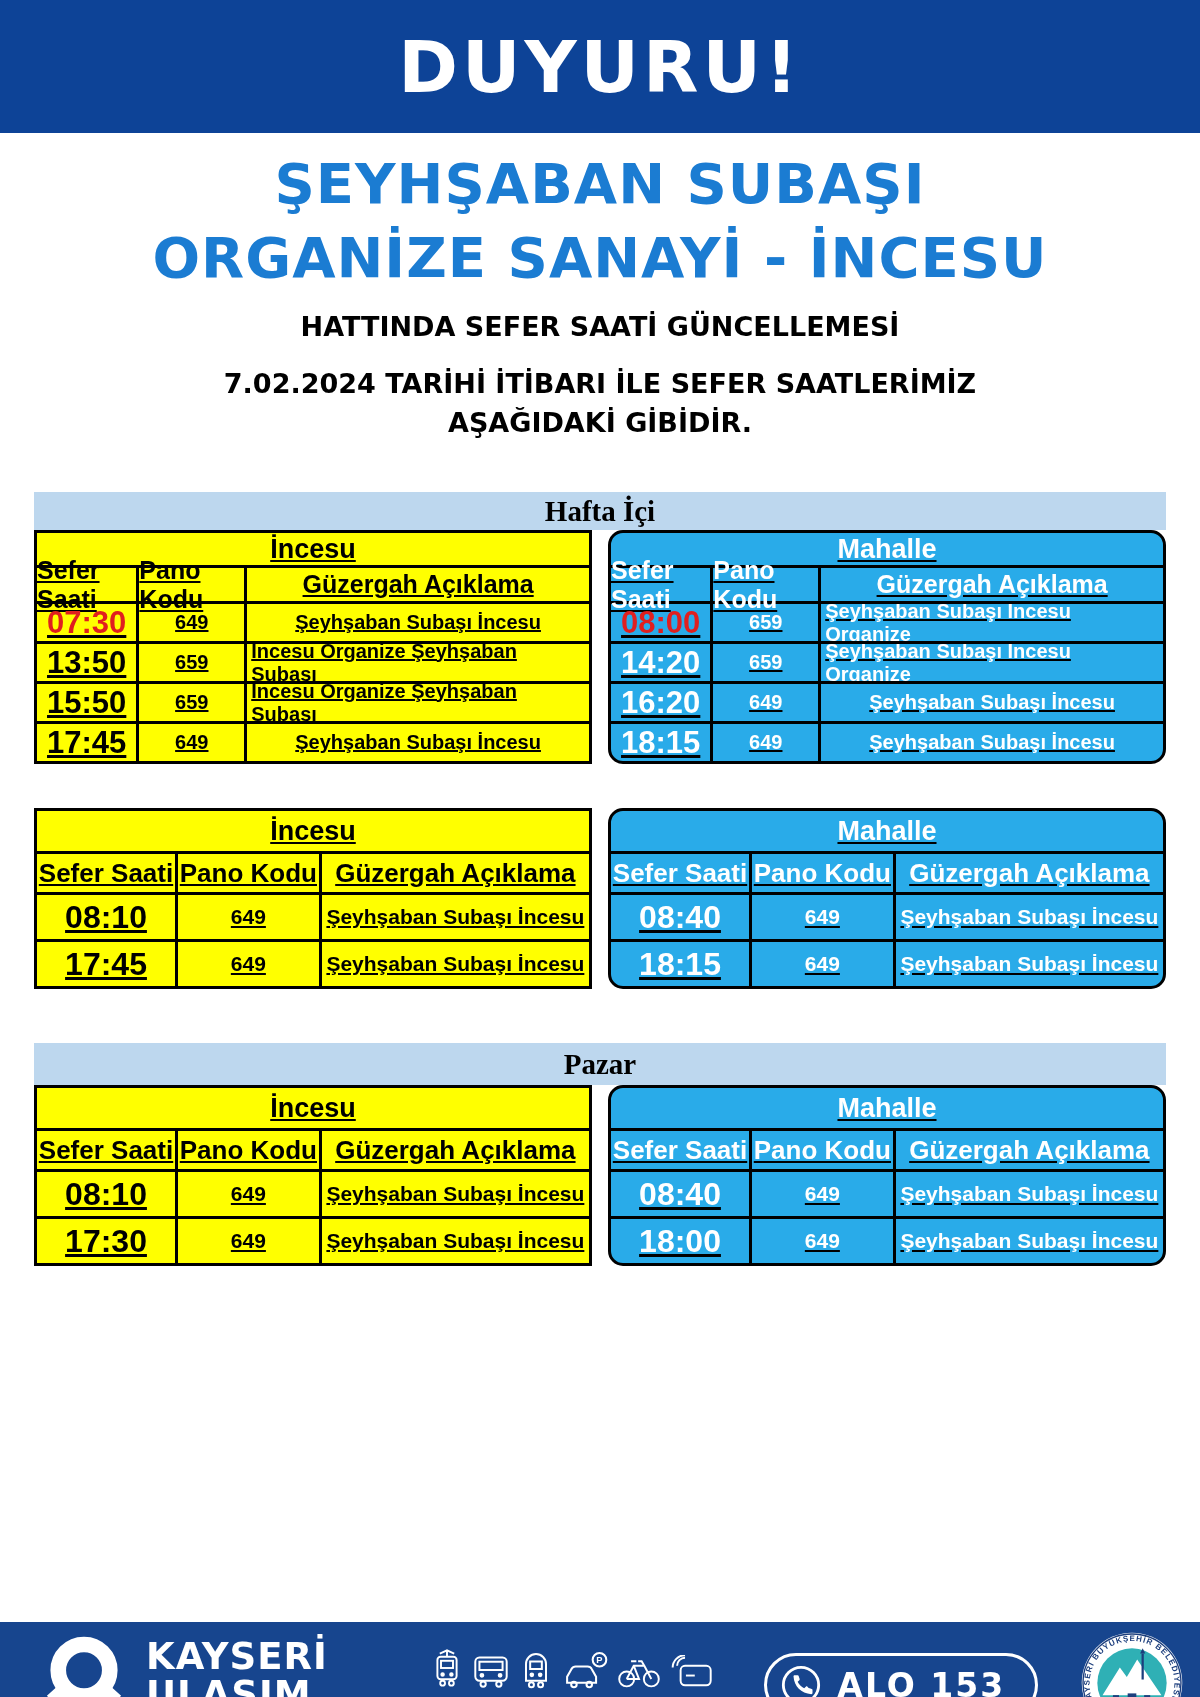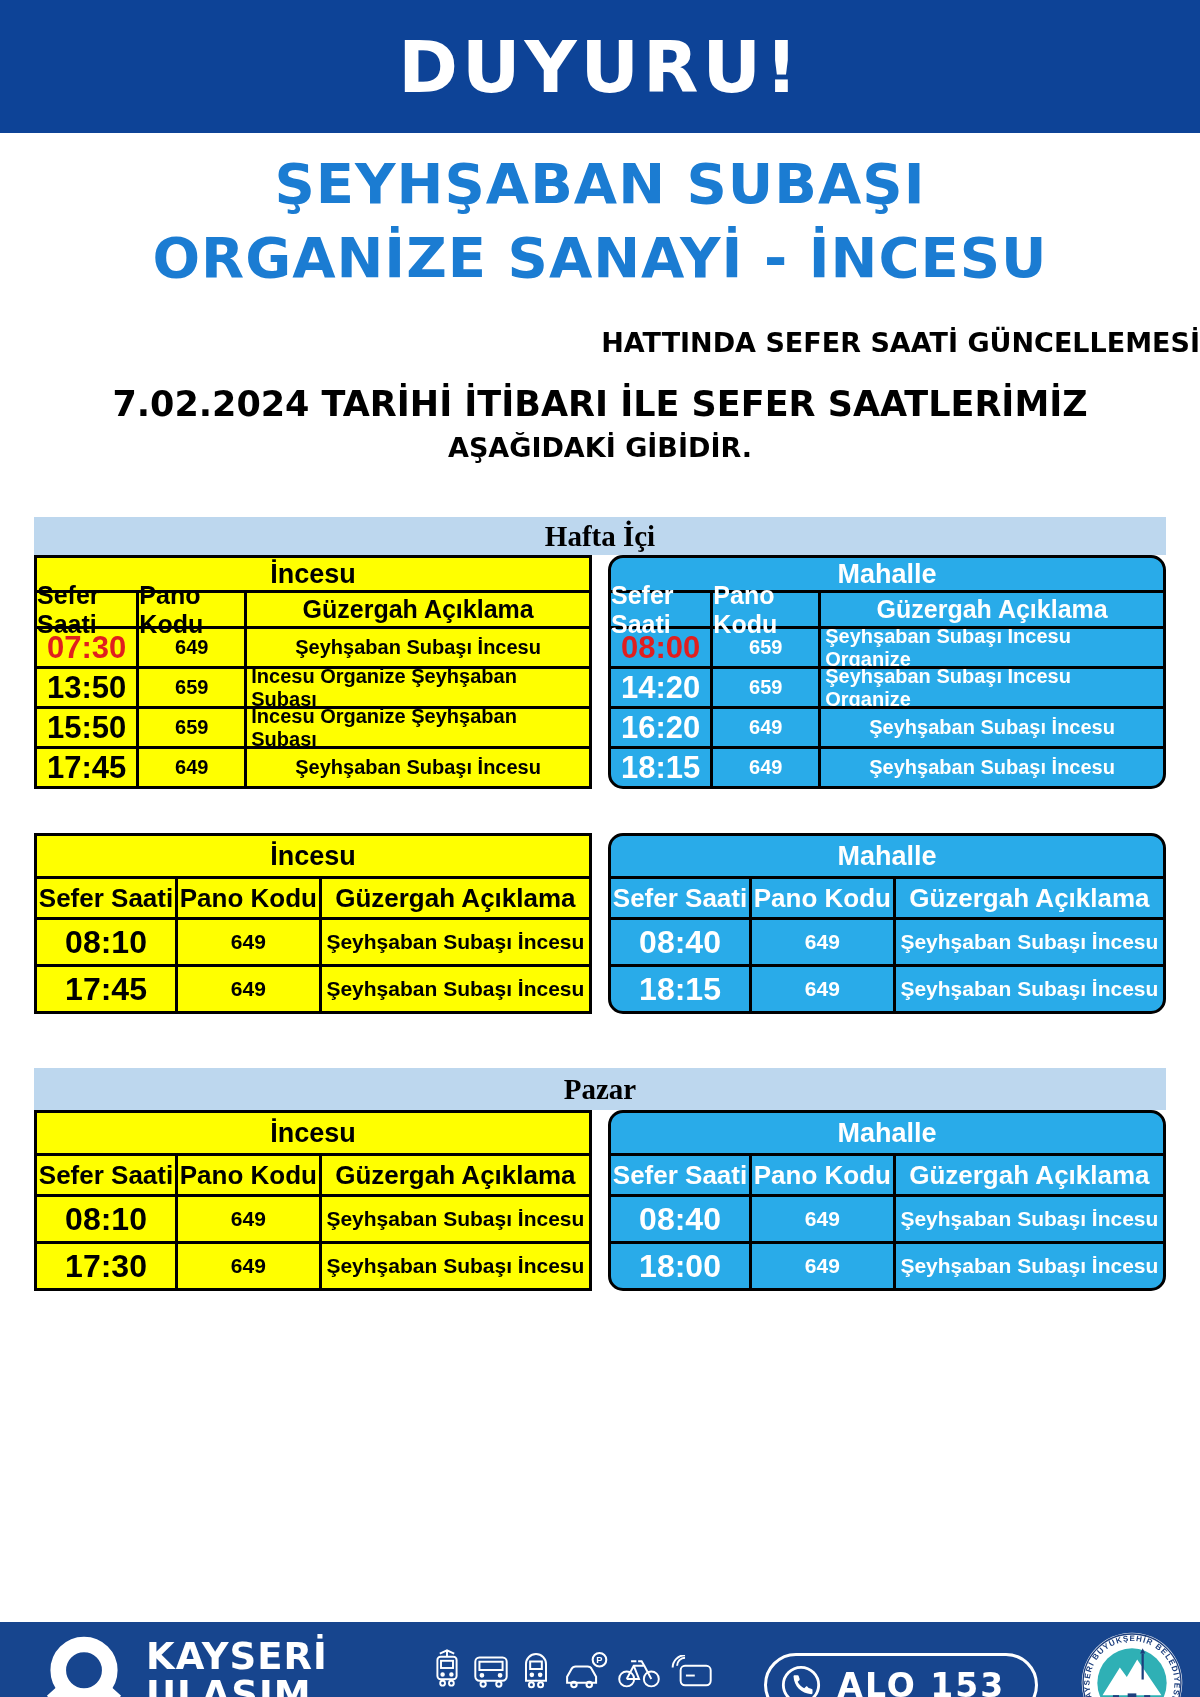--- a/index.html
+++ b/index.html
@@ -10,35 +10,35 @@
   .banner{height:133px;background:#0d4397;display:flex;align-items:center;justify-content:center;}
   .banner-title{color:#ffffff;font-family:"DejaVu Sans",sans-serif;font-weight:bold;
         font-size:72px;letter-spacing:4px;text-align:right;}
 
   
   .route-title{margin-top:14px;text-align:center;color:#1b7cd2;font-family:"DejaVu Sans",sans-serif;
         font-weight:bold;font-size:56px;line-height:74px;letter-spacing:1px;}
 
   
   .sub{width:100%;text-align:center;color:#000;font-family:"DejaVu Sans",sans-serif;font-weight:bold;}
-  .sub1{margin-top:32px;font-size:27px;text-align:right;}
-  .sub2{margin-top:26px;font-size:35px;}
+  .sub1{margin-top:16px;font-size:27px;}
+  .sub2{margin-top:26px;font-size:27px;}
   .sub3{margin-top:8px;font-size:27px;}
 
   
   .sched{width:1132px;margin-left:34px;}
   .t0{margin-top:54px;}
   .t1{margin-top:44px;}
   .t2{margin-top:54px;}
   .day-band{background:#bdd7ee;display:flex;align-items:center;justify-content:center;
         font-family:Liberation Serif, serif;font-weight:bold;font-size:29px;color:#000;}
   .t0 .day-band{height:38px;}
   .t1 .day-band,.t2 .day-band{height:42px;}
 
-  .halves{display:flex;gap:16px;}
+  .halves{display:flex;gap:16px;text-decoration:underline;}
   .half{flex:1;border:3px solid #000;}
   .half.yellow{background:#ffff00;color:#000;}
   .half.blue{background:#29abe9;color:#fff;border-radius:15px;}
 
   .group-header{display:flex;align-items:center;justify-content:center;border-bottom:3px solid #000;
         font-weight:bold;font-size:27px;}
   .t0 .group-header{height:32px;}
   .t1 .group-header,.t2 .group-header{height:40px;}
 
   .cols{display:flex;border-bottom:3px solid #000;}

